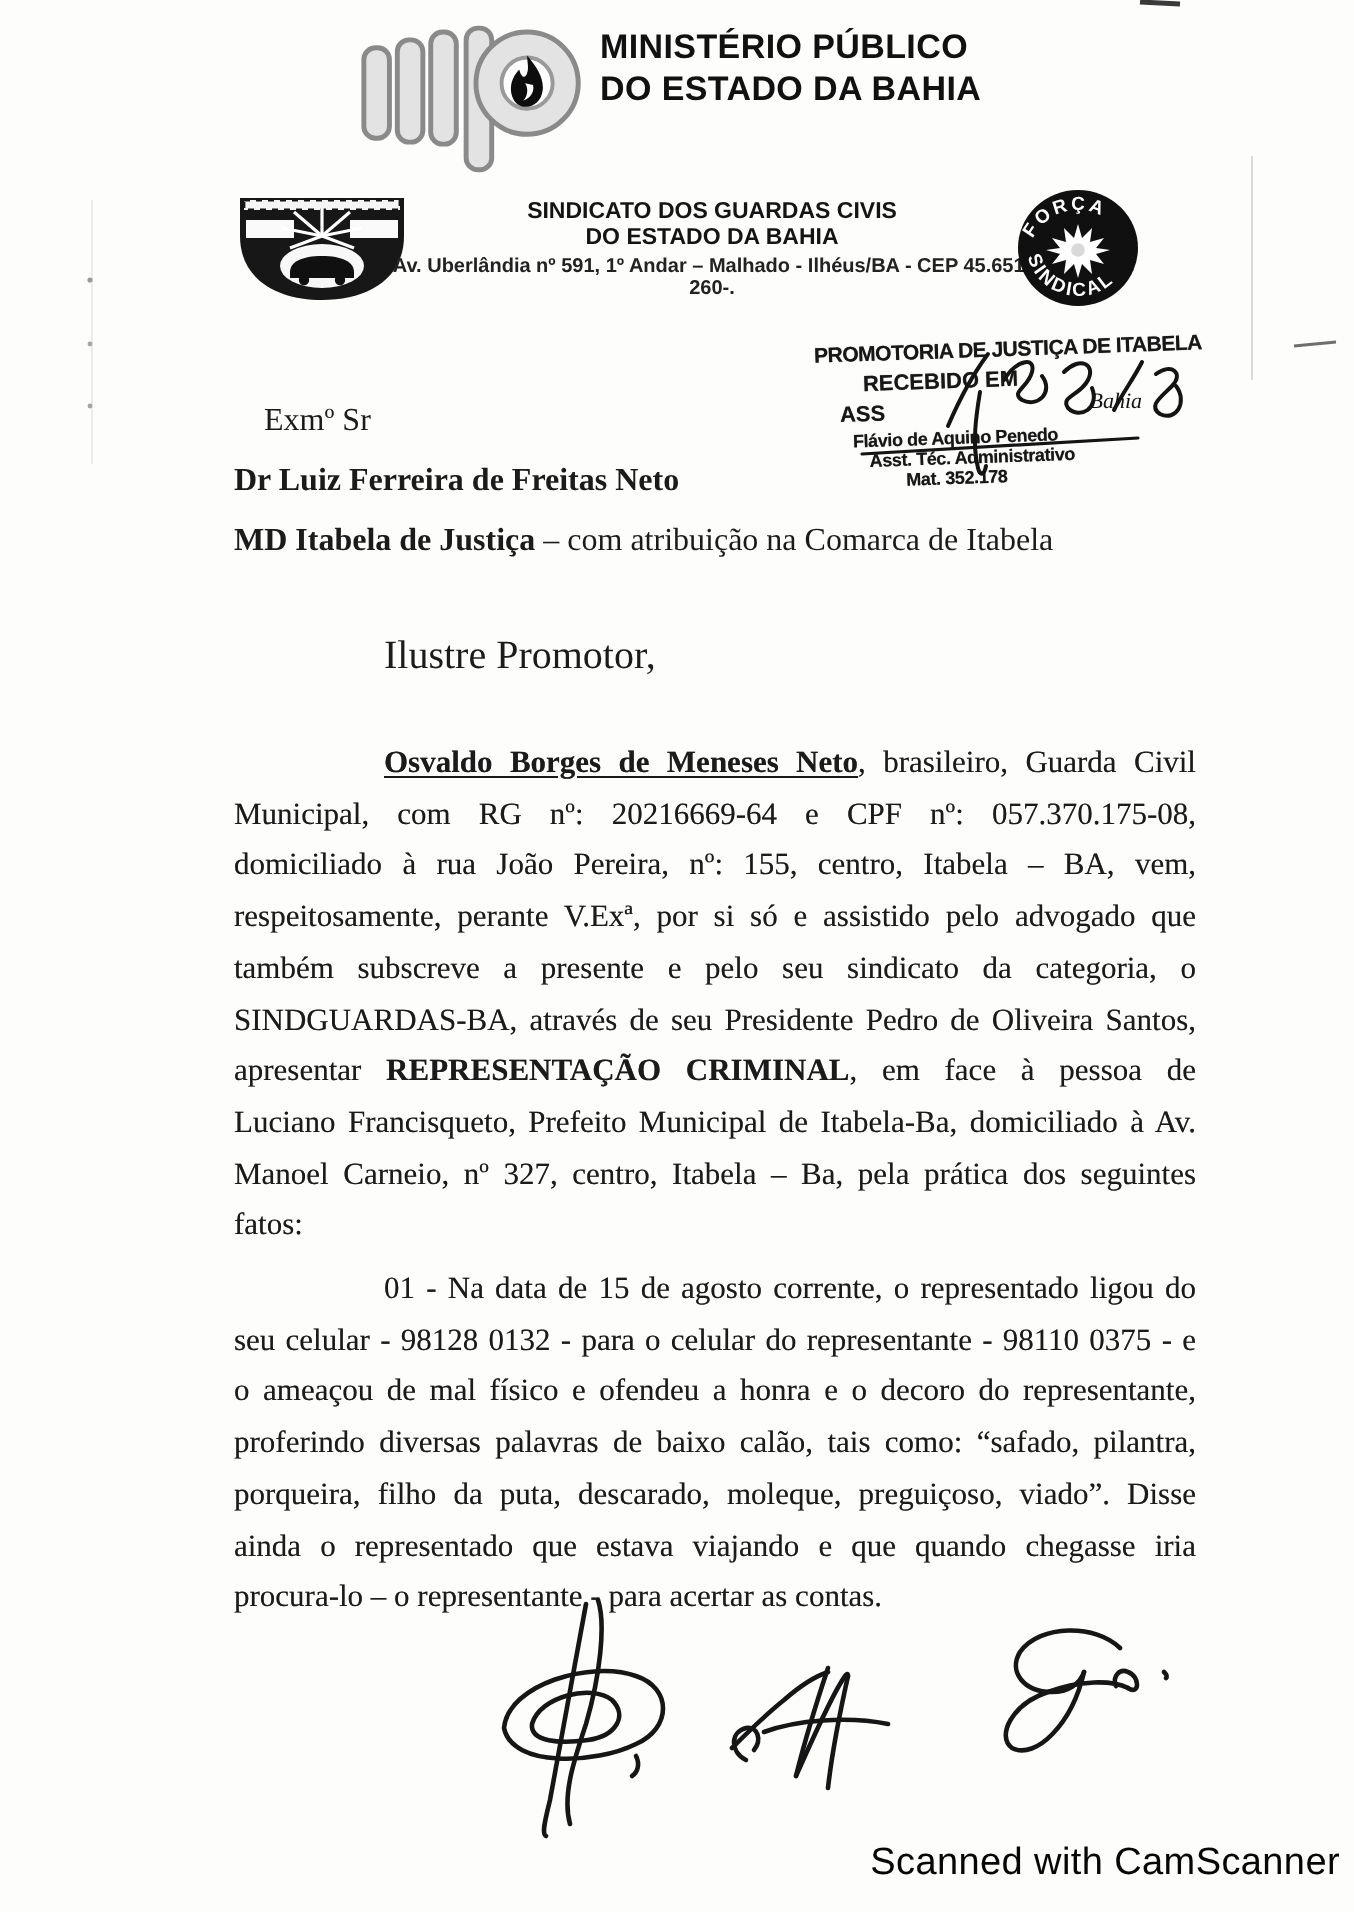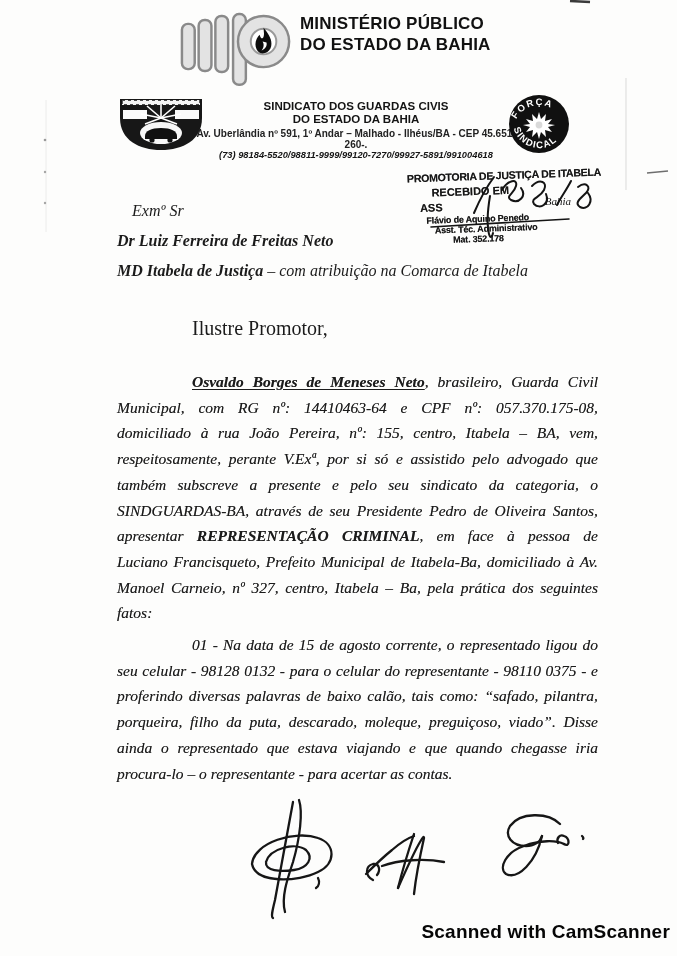--- a/index.html
+++ b/index.html
@@ -31,28 +31,28 @@
   .off-role{padding-left:26px;}
   .off-mat{padding-left:44px;}
   
   .recipient{position:absolute;left:117px;top:196px;font-size:16px;line-height:30px;}
   .recipient .tline:first-child{padding-left:15px;}
   .salutation{position:absolute;left:192px;top:317px;font-size:20px;}
   .bodytext{position:absolute;left:117px;top:369px;width:481px;font-size:15.5px;
             line-height:25.7px;text-shadow:0 0 .3px rgba(0,0,0,.5);}
   .para{margin:0;}
   .para + .para{margin-top:6px;}
-  .tline{white-space:normal;font-style:italic;}
+  .tline{white-space:normal;}
   .tline.just{text-align:justify;text-align-last:justify;}
   .tline.ind{padding-left:75px;}
   .b{font-weight:700;margin-top:23px;}
   .u{text-decoration:underline;text-underline-offset:2px;}
   
   .watermark{position:absolute;right:7px;top:921px;font-family:"Liberation Sans",sans-serif;
-             font-weight:700;font-size:19px;color:#060606;letter-spacing:.2px;}
+             font-weight:400;font-size:19px;color:#060606;letter-spacing:.2px;}
   
   .overlay{position:absolute;left:0;top:0;width:677px;height:956px;pointer-events:none;}
 </style>
 </head>
 <body>
 
 <div class="page">
 
   <svg class="mp-logo" viewBox="0 0 120 85">
     <g stroke="#8a8a8a" stroke-width="2.5" fill="#e3e3e3">
@@ -89,21 +89,20 @@
     <ellipse cx="44" cy="37" rx="21" ry="11" fill="#f7f7f7"></ellipse>
     <path fill="#101010" d="M28 40 C28 35 34 32 44 32 C54 32 60 35 60 40 L60 43 L28 43 Z"></path>
     <circle cx="35" cy="44" r="2.6" fill="#101010"></circle>
       <circle cx="53" cy="44" r="2.6" fill="#101010"></circle>
   </svg>
 
   <div class="un-center">
     <div class="un-name">SINDICATO DOS GUARDAS CIVIS</div>
     <div class="un-name">DO ESTADO DA BAHIA</div>
     <div class="un-addr">Av. Uberlândia nº 591, 1º Andar – Malhado - Ilhéus/BA - CEP 45.651-260-.</div>
-    <div class="un-phones">(73) 98184-5520/98811-9999/99120-7270/99927-5891/991004618</div>
   </div>
 
   <svg class="badge" viewBox="0 0 64 64">
     <defs>
       <path id="arcTop" d="M 7 37 A 25 25 0 0 1 57 37"></path>
       <path id="arcBot" d="M 6 29 A 26 26 0 0 0 58 29"></path>
     </defs>
     <ellipse cx="32" cy="31" rx="30" ry="29" fill="#101010"></ellipse>
     <path fill="#ffffff" d="M32 19 L34 26 L39 21 L38 28 L45 26 L41 31 L48 32 L41 34 L45 39 L38 37 L39 44 L34 39 L32 46 L30 39 L25 44 L26 37 L19 39 L23 34 L16 32 L23 31 L19 26 L26 28 L25 21 L30 26 Z"></path>
     <circle cx="32" cy="32" r="3.4" fill="#d9d9d9"></circle>
@@ -127,33 +126,34 @@
 
   <div class="recipient">
       <div class="tline"><span>Exmº Sr</span></div>
       <div class="tline"><span class="b">Dr Luiz Ferreira de Freitas Neto</span></div>
       <div class="tline"><span class="b">MD Itabela de Justiça</span><span> – com atribuição na Comarca de Itabela</span></div>
     </div>
   <div class="salutation">Ilustre Promotor,</div>
   <div class="bodytext">
       <div class="para">
         <div class="tline just ind"><span class="b u">Osvaldo Borges de Meneses Neto</span><span>, brasileiro, Guarda Civil</span></div>
-        <div class="tline just"><span>Municipal, com RG nº: 14410463-64 e CPF nº: 057.370.175-08,</span></div>
+        <div class="tline just"><span>Municipal, com RG nº: 20216669-64 e CPF nº: 057.370.175-08,</span></div>
         <div class="tline just"><span>domiciliado à rua João Pereira, nº: 155, centro, Itabela – BA, vem,</span></div>
         <div class="tline just"><span>respeitosamente, perante V.Exª, por si só e assistido pelo advogado que</span></div>
         <div class="tline just"><span>também subscreve a presente e pelo seu sindicato da categoria, o</span></div>
         <div class="tline just"><span>SINDGUARDAS-BA, através de seu Presidente Pedro de Oliveira Santos,</span></div>
         <div class="tline just"><span>apresentar </span><span class="b">REPRESENTAÇÃO CRIMINAL</span><span>, em face à pessoa de</span></div>
         <div class="tline just"><span>Luciano Francisqueto, Prefeito Municipal de Itabela-Ba, domiciliado à Av.</span></div>
         <div class="tline just"><span>Manoel Carneio, nº 327, centro, Itabela – Ba, pela prática dos seguintes</span></div>
         <div class="tline"><span>fatos:</span></div>
       </div>
       <div class="para">
         <div class="tline just ind"><span>01 -  Na data de 15 de agosto corrente, o representado ligou do</span></div>
         <div class="tline just"><span>seu celular - 98128 0132  - para o celular do representante - 98110 0375 - e</span></div>
+        <div class="tline just"><span>o ameaçou de mal físico e ofendeu a honra e o decoro do representante,</span></div>
         <div class="tline just"><span>proferindo diversas palavras de baixo calão, tais como: “safado, pilantra,</span></div>
         <div class="tline just"><span>porqueira, filho da puta, descarado, moleque, preguiçoso, viado”. Disse</span></div>
         <div class="tline just"><span>ainda o representado que estava viajando e que quando chegasse iria</span></div>
         <div class="tline"><span>procura-lo – o representante - para acertar as contas.</span></div>
       </div>
     </div>
 
   <svg class="overlay" viewBox="0 0 677 956">
 
     <g fill="none" stroke="#141414" stroke-width="2" stroke-linecap="round">

